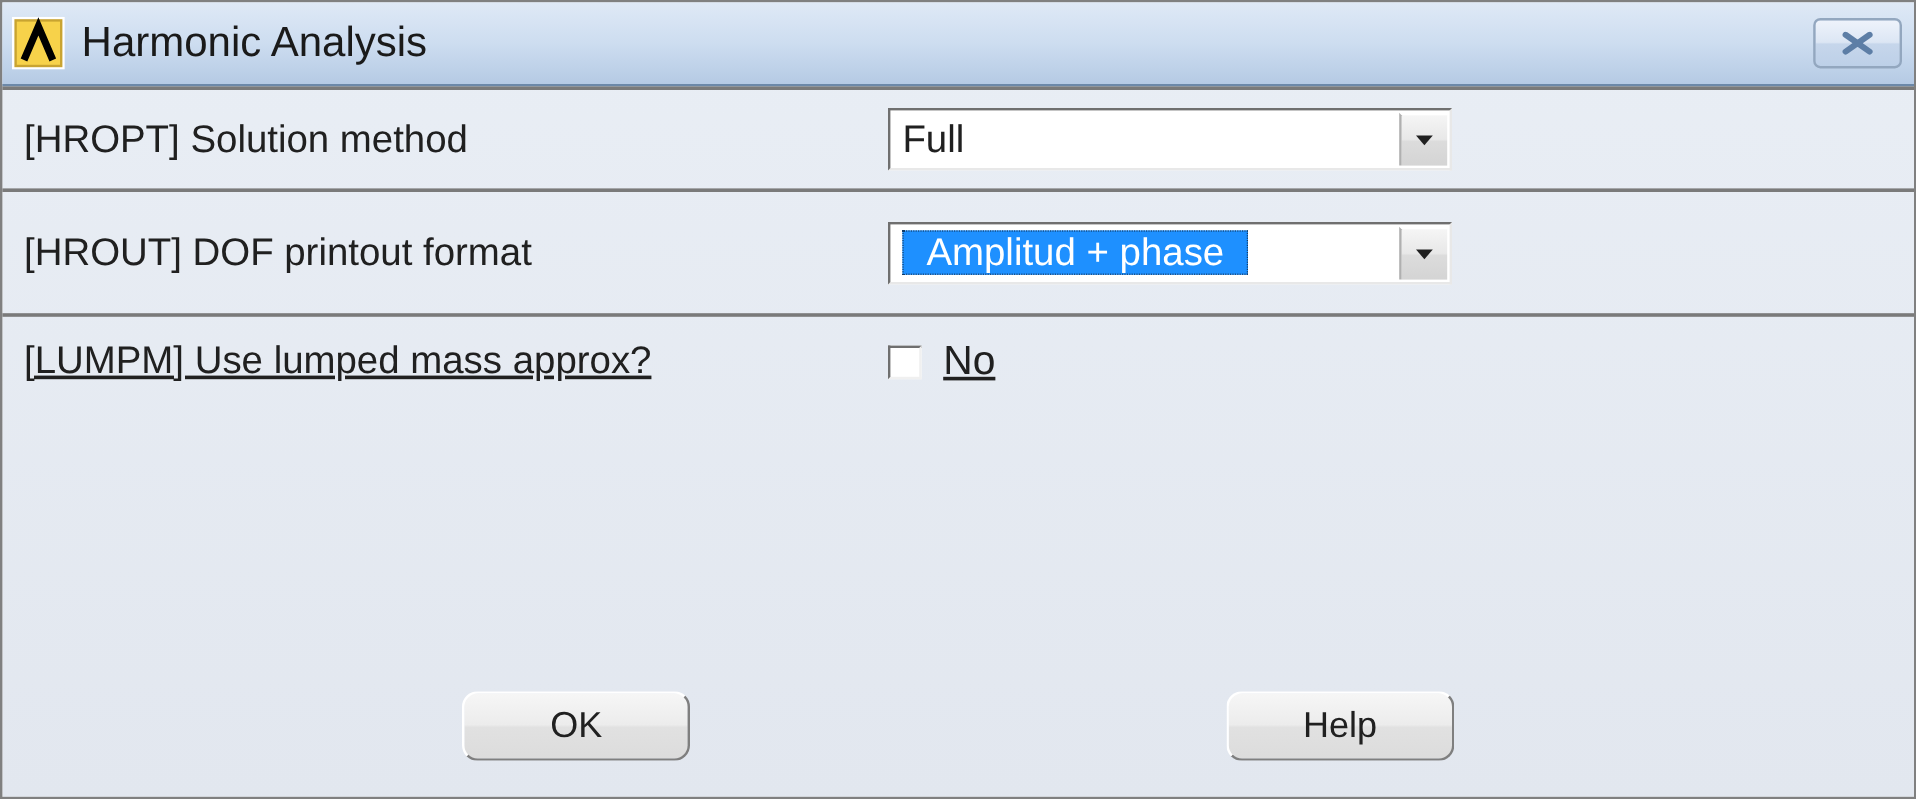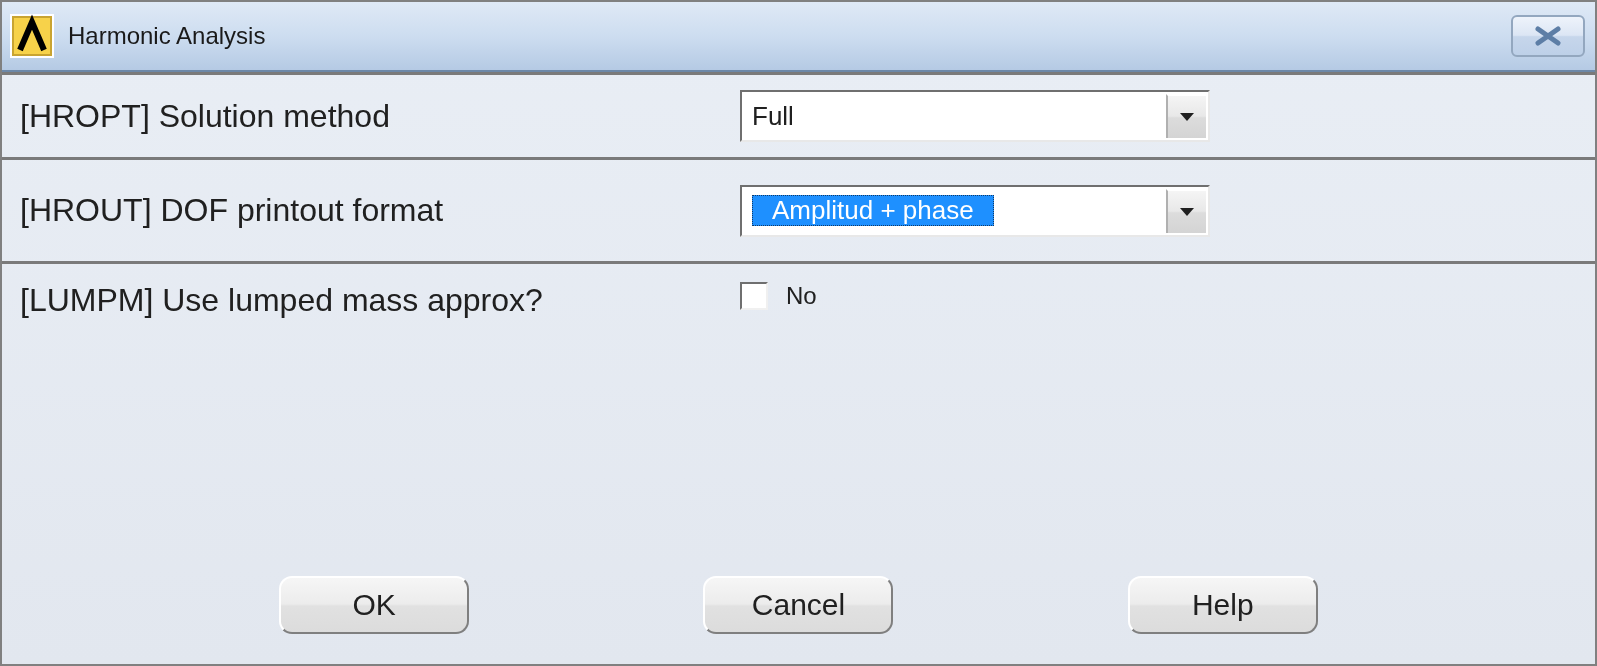--- a/index.html
+++ b/index.html
@@ -31,21 +31,21 @@
     background: linear-gradient(to bottom, #dfe9f6 0%, #cdddf0 50%, #b5cae4 100%);
     border-bottom: 2px solid #6c88a8;
   }
   .app-icon {
     width: 44px;
     height: 44px;
     margin-right: 14px;
     flex: 0 0 auto;
   }
   .titlebar-text {
-    font-size: 24px;
+    font-size: 35px;
     color: #1a1a1a;
     flex: 1 1 auto;
     white-space: nowrap;
   }
   .close-btn {
     width: 70px;
     height: 38px;
     border: 2px solid #93a7bf;
     border-radius: 6px;
     background: linear-gradient(to bottom, #eef3fb 0%, #dce6f4 48%, #c6d6eb 52%, #bdd0e8 100%);
@@ -62,21 +62,21 @@
   }
   .row {
     display: flex;
     align-items: center;
     box-sizing: border-box;
     border-bottom: 3px solid #7a7a7a;
     padding: 0 18px;
   }
   .row1 { height: 88px; border-top: 3px solid #7a7a7a; }
   .row2 { height: 104px; }
-  .row3 { height: 90px; border-bottom: none; align-items: flex-start; padding-top: 18px; }
+  .row3 { height: 90px; border-bottom: none; align-items: flex-start; padding-top: 18px; text-decoration: underline; }
 
   .label-cell {
     flex: 0 0 720px;
   }
   .label-text { font-size: 32px; }
 
   .control-cell {
     flex: 0 0 520px;
     display: flex;
     align-items: center;
@@ -89,21 +89,21 @@
     height: 52px;
     width: 470px;
     background: #ffffff;
     border-top: 2px solid #6f6f6f;
     border-left: 2px solid #6f6f6f;
     border-right: 2px solid #e8e8e8;
     border-bottom: 2px solid #e8e8e8;
     display: flex;
     align-items: center;
     padding: 0 42px 0 10px;
-    font-size: 26px;
+    font-size: 32px;
     white-space: nowrap;
     overflow: hidden;
   }
   .combo.selected .combo-inner {
     background: #1e90ff;
     color: #ffffff;
     outline: 1px dotted #103a66;
     outline-offset: -1px;
     padding: 0 20px;
     display: inline-block;
@@ -129,21 +129,21 @@
     width: 28px;
     height: 28px;
     border-top: 2px solid #6f6f6f;
     border-left: 2px solid #6f6f6f;
     border-right: 2px solid #f0f0f0;
     border-bottom: 2px solid #f0f0f0;
     background: #ffffff;
     margin-right: 18px;
     box-sizing: border-box;
   }
-  .chk-label { font-size: 24px; }
+  .chk-label { font-size: 34px; }
 
   
   .buttonbar {
     position: absolute;
     left: 0; right: 0;
     bottom: 30px;
     display: flex;
     justify-content: space-around;
     padding: 0 160px;
   }
@@ -230,20 +230,17 @@
       </div>
     </div>
 
   </div>
 
   <div class="buttonbar">
     <div class="winbtn">
       <span>OK</span>
     </div>
     <div class="winbtn">
-      <span>Cancel</span>
-    </div>
-    <div class="winbtn">
       <span>Help</span>
     </div>
   </div>
 
 </div>
 
 </body></html>

